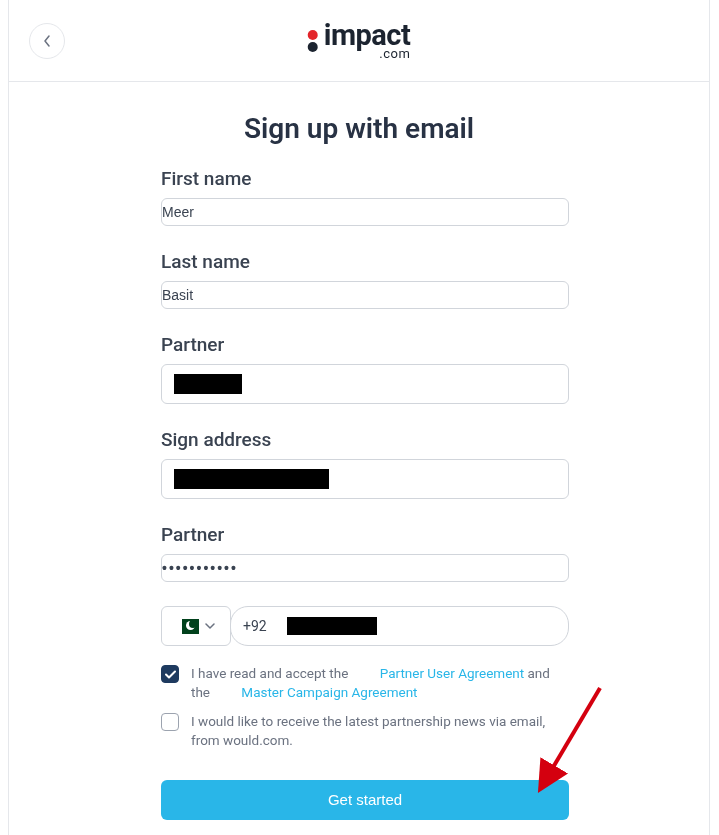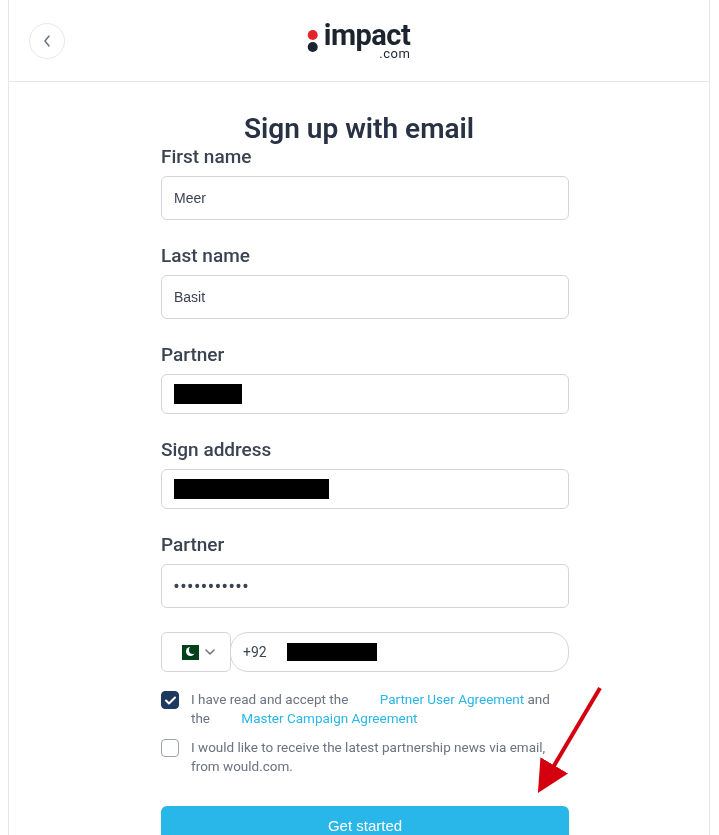--- a/index.html
+++ b/index.html
@@ -71,38 +71,39 @@
     letter-spacing: 0.5px;
   }
   .form-area {
     padding: 30px 0 30px 0;
   }
   .form-title {
     text-align: center;
     font-size: 28px;
     font-weight: 600;
     color: #283244;
+    margin-bottom: 22px;
   }
   .form-inner {
     width: 408px;
     margin: 0 auto 0 152px;
   }
   .field-label {
     font-size: 19px;
     color: #3a4351;
     margin-bottom: 8px;
     display: block;
     font-weight: 500;
   }
   .text-input {
     width: 100%;
-    height: 44px;
+    height: 28px;
     border: 1px solid #d1d5db;
     border-radius: 6px;
-    padding: 0 12px;
+    padding: 0 0;
     font-size: 14px;
     color: #3a4351;
     margin-bottom: 24px;
     background: #fff;
   }
   .redact-wrap {
     width: 100%;
     height: 40px;
     border: 1px solid #d1d5db;
     border-radius: 6px;

